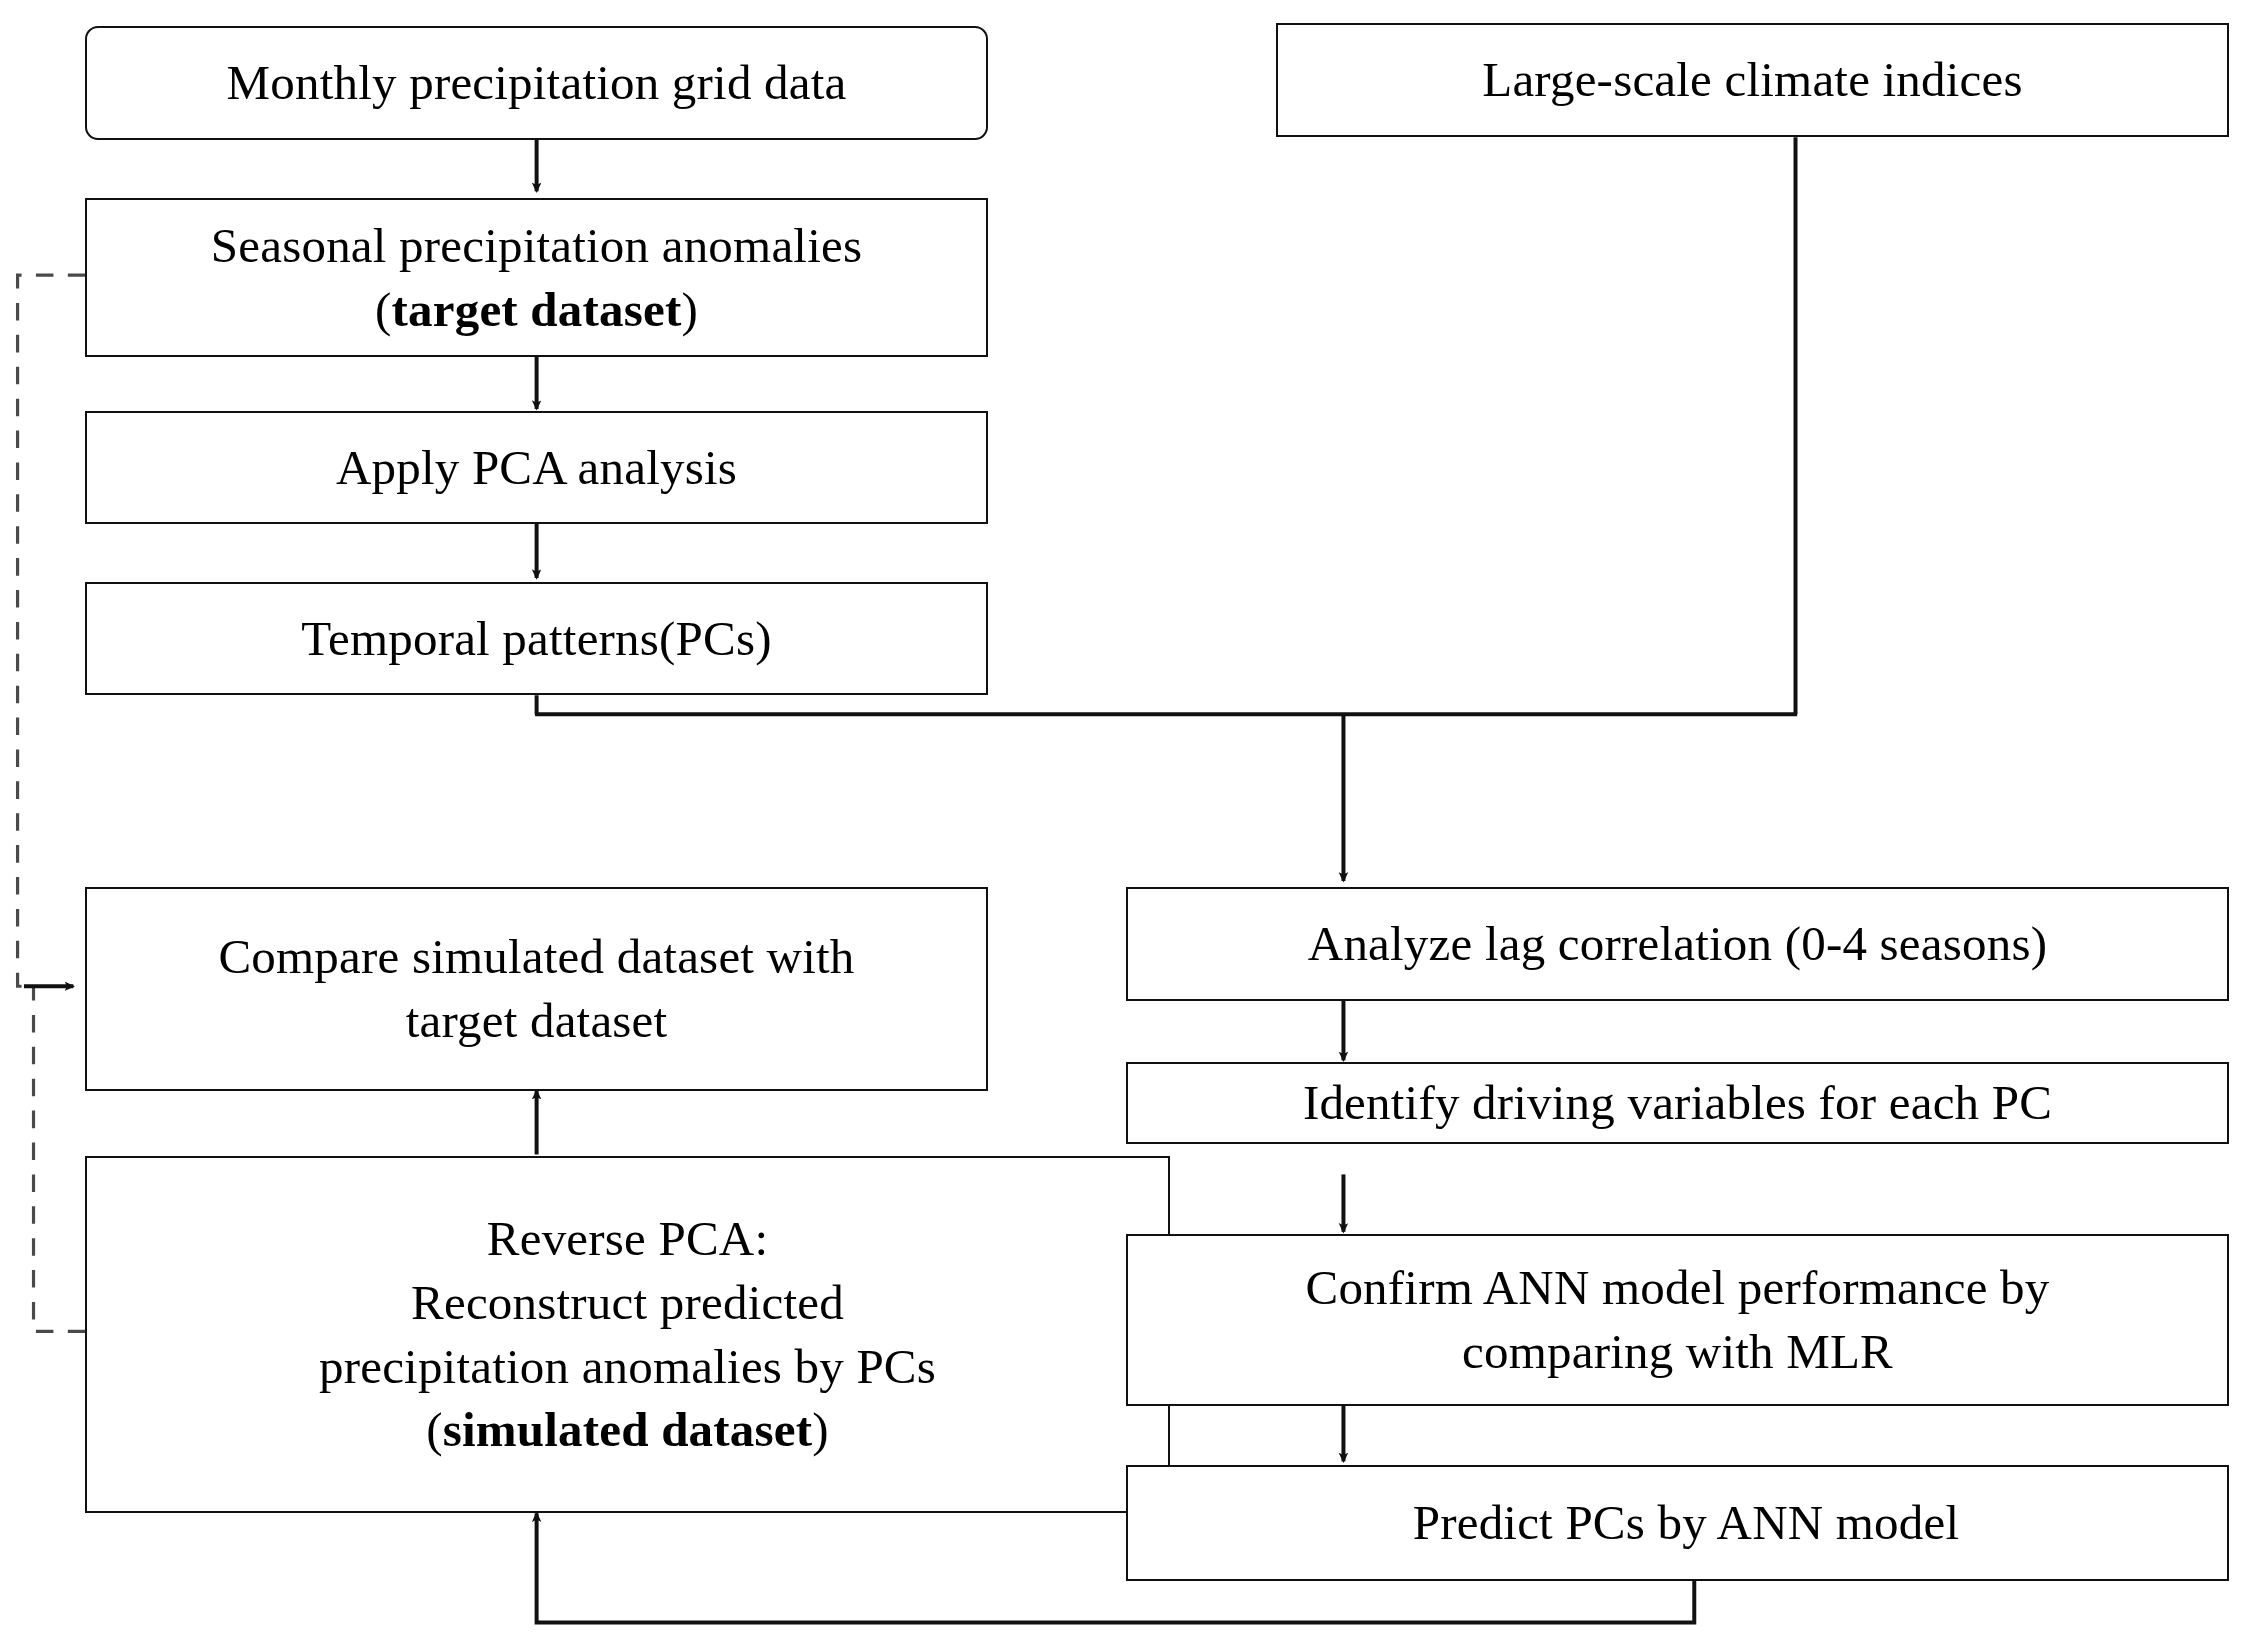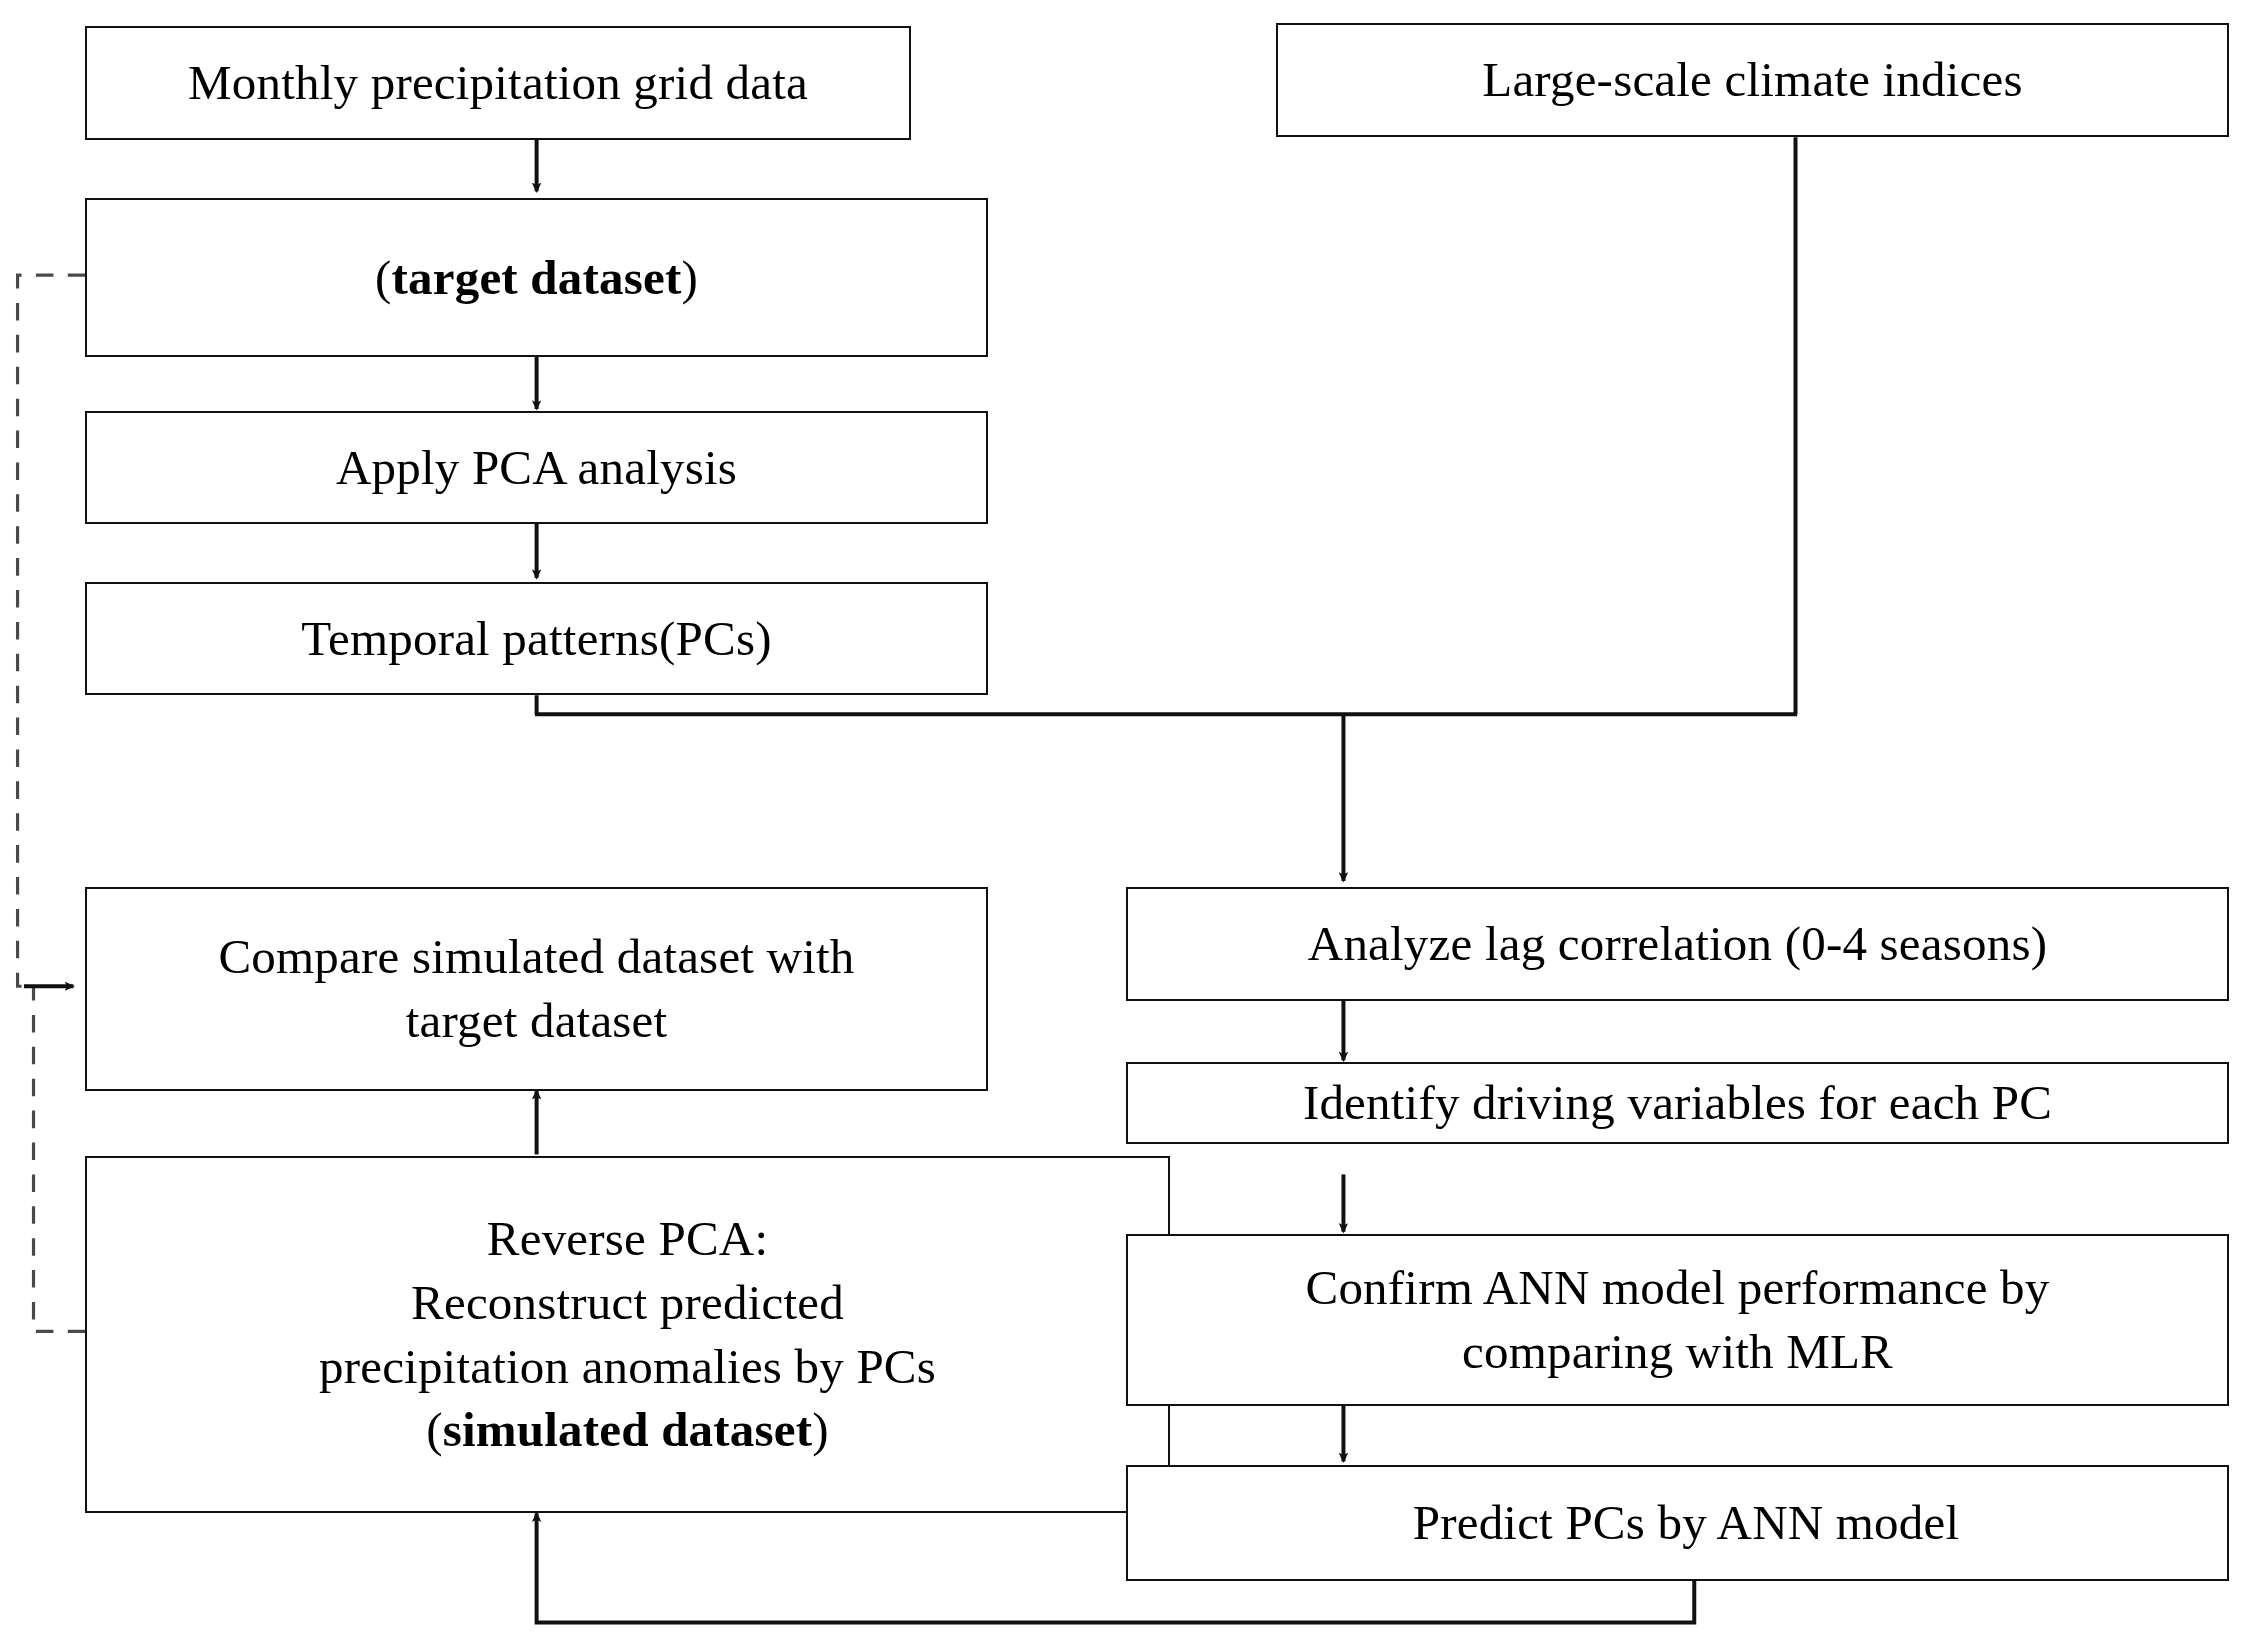--- a/index.html
+++ b/index.html
@@ -112,34 +112,35 @@
 
     <g>
       <path d="M107,1670 L42,1670 L42,1237" fill="none" stroke="#4a4a4a" stroke-width="4" stroke-dasharray="22 18"></path>
     </g>
 
     <g>
       <line x1="30" y1="1237" x2="92" y2="1237" stroke="#111111" stroke-width="5" marker-end="url(#arrowSolidSm)"></line>
     </g>
   </svg>
 
-  <div class="node" style="left:85px; top:25.5px; width:826px; height:114px;">
+  <div class="node" style="left:85px; top:25.5px; width:903px; height:114px;border-radius:13px;">
     <span class="txt">
       <span class="ln">Monthly precipitation grid data</span>
     </span>
   </div>
 
   <div class="node" style="left:1276px; top:23px; width:953px; height:114px;justify-content:flex-end;">
     <span class="txt">
       <span class="ln">Large-scale climate indices</span>
     </span>
   </div>
 
   <div class="node" style="left:85px; top:198px; width:903px; height:159px;">
     <span class="txt">
+      <span class="ln">Seasonal precipitation anomalies</span>
       <span class="ln">(<b>target dataset</b>)</span>
     </span>
   </div>
 
   <div class="node" style="left:85px; top:411px; width:903px; height:113px;">
     <span class="txt">
       <span class="ln">Apply PCA analysis</span>
     </span>
   </div>
 

